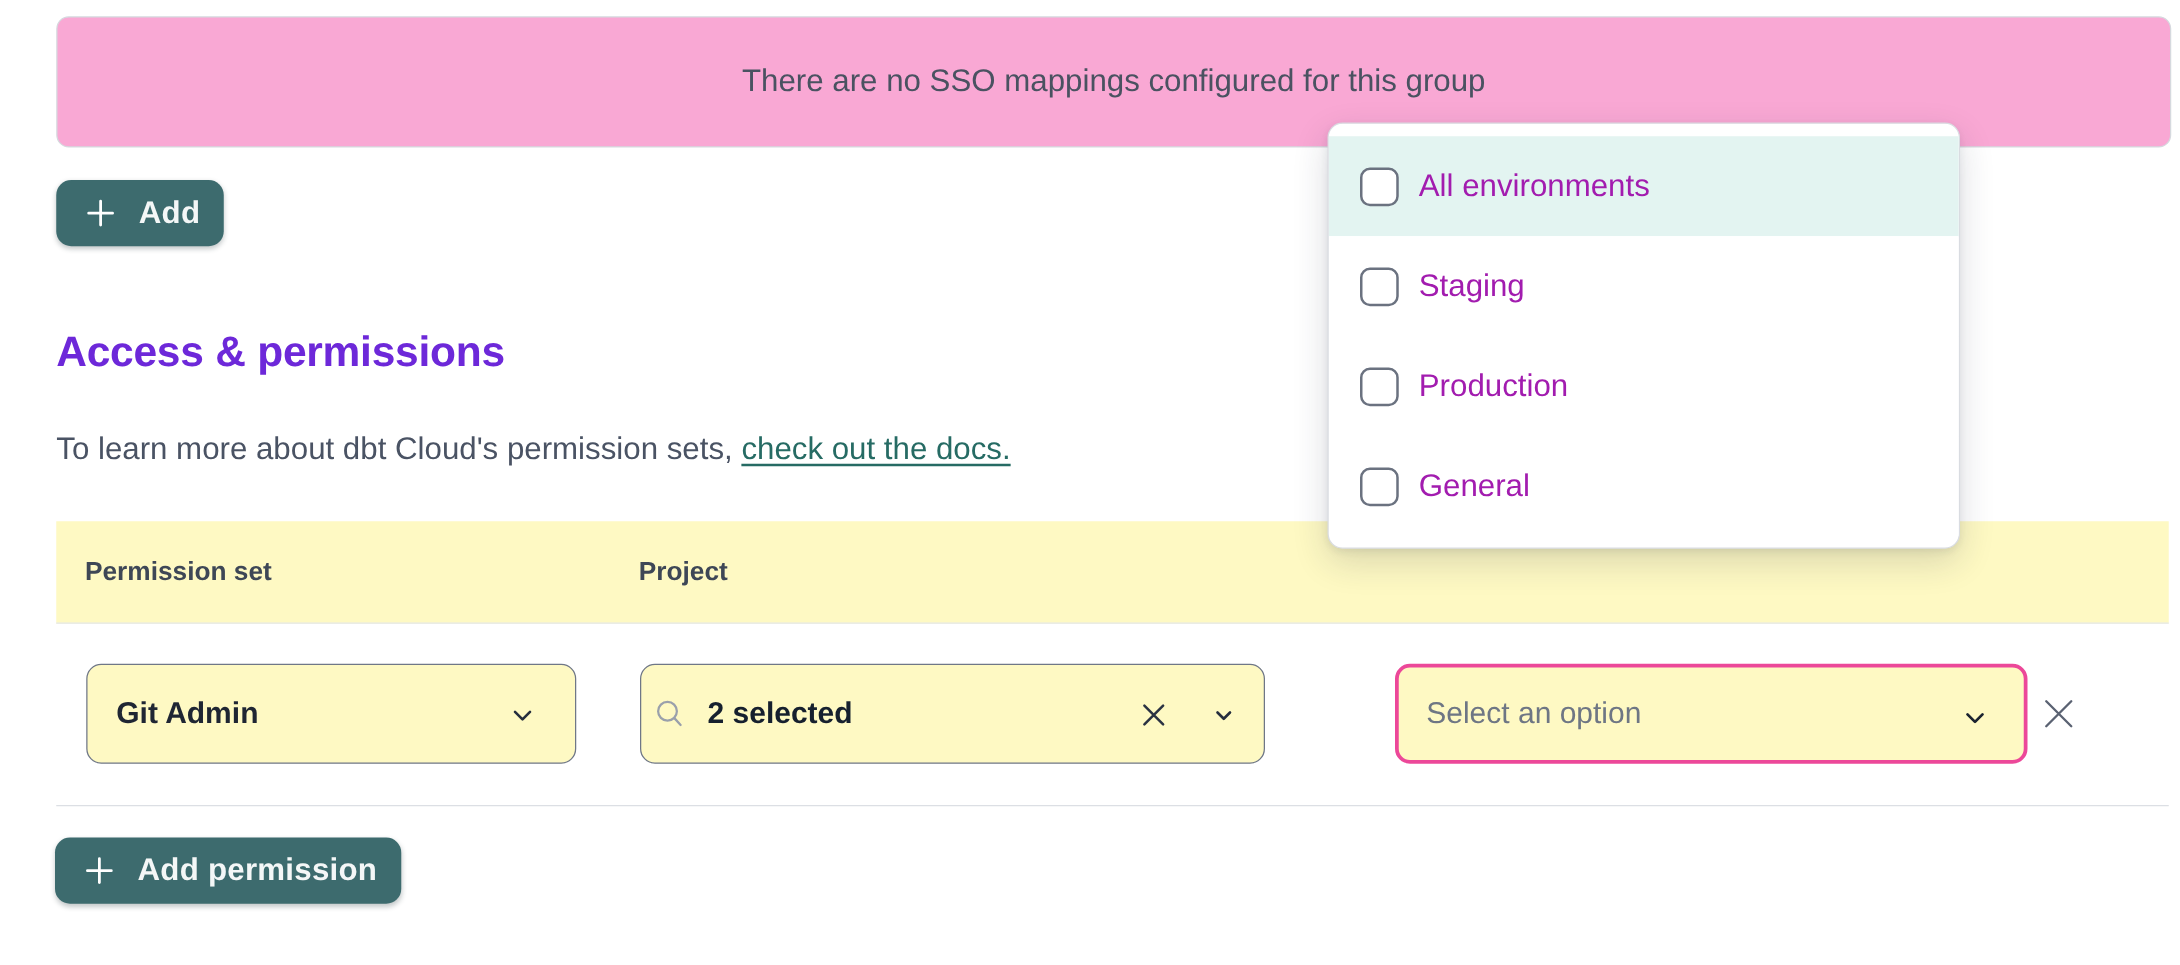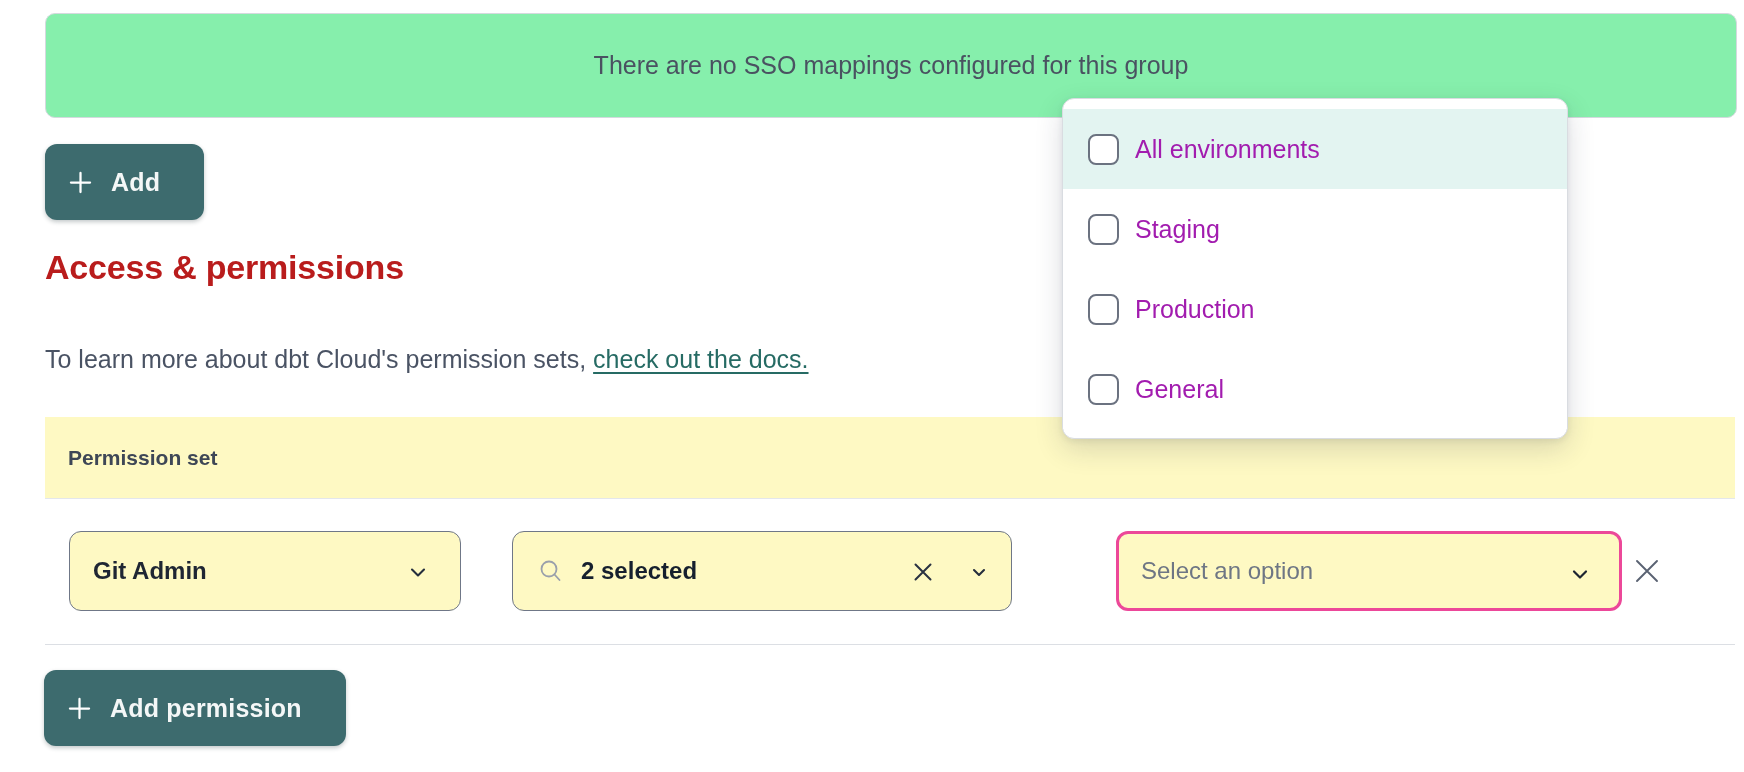--- a/index.html
+++ b/index.html
@@ -7,40 +7,40 @@
     width:1744px;height:772px;position:relative;overflow:hidden;
     background:#ffffff;
     font-family:"Liberation Sans","DejaVu Sans",sans-serif;
     color:#1e2837;
   }
   .content{position:relative;width:1744px;height:772px;}
 
   
   .sso-box{
     position:absolute;left:45px;top:13px;width:1690px;height:103px;
-    border:1px solid #d5d9de;border-radius:10px;background:#86efac;
+    border:1px solid #d5d9de;border-radius:10px;background:#f9a8d4;
     display:flex;align-items:center;justify-content:center;
   }
   .sso-box .msg{font-size:25px;color:#4a5261;}
 
   
   .btn{
-    position:absolute;height:76px;border-radius:12px;background:#3d6b6e;
-    display:flex;align-items:center;gap:17px;padding:0 44px 0 22px;
+    position:absolute;height:53px;border-radius:12px;background:#3d6b6e;
+    display:flex;align-items:center;gap:17px;padding:0 19px 0 22px;
     box-shadow:0 2px 4px rgba(20,40,45,.25);cursor:pointer;border:none;text-align:right;
   }
   .btn .plus{width:27px;height:27px;flex:0 0 auto;}
   .btn .lbl{color:#f4f7f7;font-size:25px;font-weight:600;letter-spacing:.2px;white-space:nowrap;}
   .btn-add{left:45px;top:144px;}
   .btn-add-permission{left:44px;top:670px;}
 
   
   .h1{
-    position:absolute;left:45px;top:248px;
-    font-size:34px;font-weight:700;color:#b91c1c;letter-spacing:-.2px;
+    position:absolute;left:45px;top:263px;
+    font-size:34px;font-weight:700;color:#6d28d9;letter-spacing:-.2px;
   }
   .desc{position:absolute;left:45px;top:345px;font-size:25px;color:#4a5364;}
   .desc a{color:#266b64;text-underline-offset:4px;font-weight:500;text-align:center;}
 
   
   .thead{
     position:absolute;left:45px;top:417px;width:1690px;height:81px;
     background:#fef9c3;border-bottom:1px solid #e4e7eb;
   }
   .thead .th{
@@ -52,21 +52,21 @@
 
   
   .row{position:absolute;left:45px;top:531px;width:1690px;height:80px;}
   .select{
     position:absolute;top:0;height:80px;box-sizing:border-box;
     border:1.5px solid #6f7787;border-radius:12px;background:#fef9c3;
     display:flex;align-items:center;
   }
   .sel-permission{left:24px;width:392px;padding-left:23px;}
   .sel-permission .val{font-size:24px;font-weight:700;color:#1f2633;}
-  .sel-project{left:467px;width:500px;padding-left:24px;}
+  .sel-project{left:467px;width:500px;padding-left:9px;}
   .sel-project .val{font-size:24px;font-weight:600;color:#16202e;margin-left:16px;}
   .sel-environment{
     left:1071px;width:506px;border:3px solid #ec4899;padding-left:22px;
   }
   .sel-environment .val{font-size:24px;color:#6e7684;}
   .chev{position:absolute;width:24px;height:24px;top:28px;}
   .sel-permission .chev{right:30px;}
   .sel-project .chev{right:20px;}
   .sel-environment .chev{right:27px;}
   .clear-x{position:absolute;right:76px;top:28px;width:24px;height:24px;cursor:pointer;}
@@ -107,20 +107,21 @@
       <path d="M12 3.5v17M3.5 12h17" stroke="#ffffff" stroke-width="2" fill="none" stroke-linecap="round"></path>
     </svg>
     <span class="lbl">Add</span>
   </button>
 
   <div class="h1">Access &amp; permissions</div>
   <div class="desc"><span>To learn more about dbt Cloud's permission sets, </span><a href="#">check out the docs.</a></div>
 
   <div class="thead">
     <span class="th th-permission">Permission set</span>
+    <span class="th th-project">Project</span>
   </div>
 
   <div class="row">
 
     <div class="select sel-permission">
       <span class="val">Git Admin</span>
       <svg class="chev" viewBox="0 0 24 24">
         <path d="M6 9.5l6 6 6-6" stroke="#252e3d" stroke-width="2.1" fill="none" stroke-linecap="round" stroke-linejoin="round"></path>
       </svg>
     </div>

